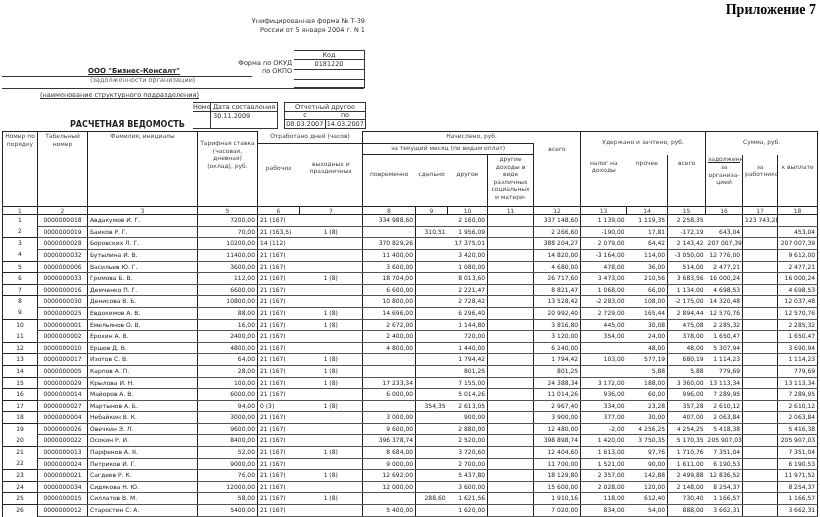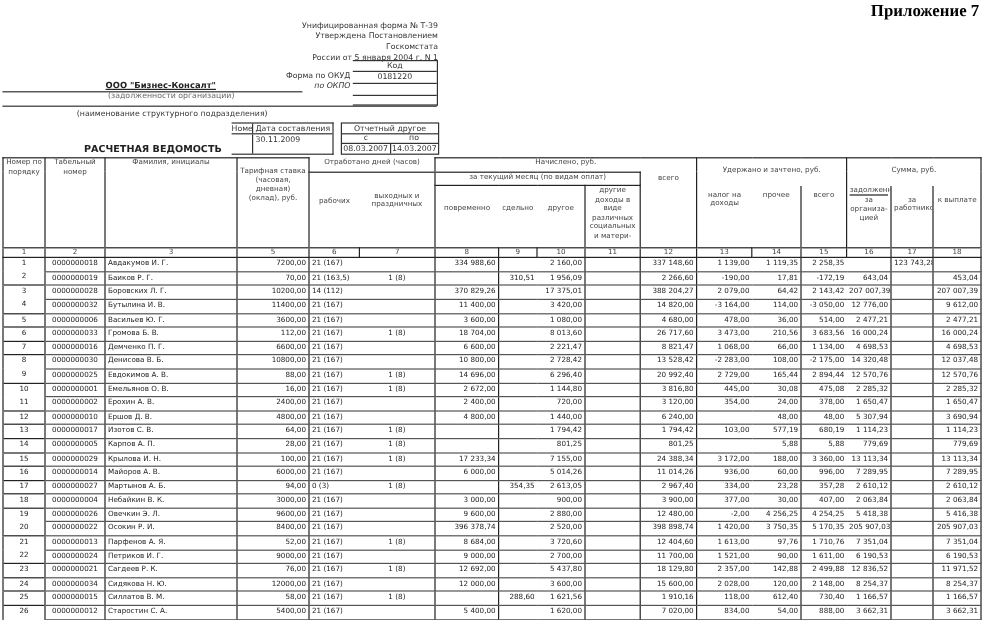--- a/index.html
+++ b/index.html
@@ -20,37 +20,36 @@
   tr.grp td { border-top:1.5px solid #222; }
   .hb { border-top:1px solid #222; }
 </style>
 </head>
 <body>
 
 <div class="abs appx">Приложение 7</div>
 
 <div class="abs uf" style="left:245px; top:17px; width:120px;">
   <div>Унифицированная форма № Т-39</div>
-  <div>Утверждена Постановлением Госкомстата</div>
   <div>России от 5 января 2004 г. N 1</div>
 </div>
 
 <div class="abs" style="left:294px; top:50px; width:70px; height:36px; border:1px solid #333; border-left:none;">
   <div class="small c" style="border-bottom:1px solid #333; height:8px; line-height:8px;">Код</div>
   <div class="small c" style="border-bottom:1px solid #333; height:9px; line-height:9px;">0181220</div>
   <div style="border-bottom:1px solid #333; height:9px;"></div>
 </div>
 <div class="abs small r" style="left:230px; top:59px; width:62px;">Форма по ОКУД</div>
-<div class="abs small r" style="left:230px; top:67px; width:62px;font-style:italic;">по ОКПО</div>
+<div class="abs small r" style="left:230px; top:67px; width:62px;">по ОКПО</div>
 
 <div class="abs org" style="left:88px; top:67px;">ООО "Бизнес-Консалт"</div>
 <div class="abs" style="left:2px; top:76px; width:250px; border-top:1px solid #333;"></div>
 <div class="abs small" style="left:90px; top:76px; color:#666;">(задолженности организации)</div>
 <div class="abs" style="left:2px; top:88px; width:362px; border-top:1px solid #333;"></div>
-<div class="abs small" style="left:64px; top:91px;">(наименование структурного подразделения)</div>
+<div class="abs small" style="left:40px; top:91px;text-decoration:underline;">(наименование структурного подразделения)</div>
 
 <div class="abs" style="left:193px; top:102px; width:84px; height:25px; border:1px solid #333; border-left:none;">
   <div style="display:flex; border-bottom:1px solid #333; height:8px;">
     <div class="small c" style="width:17px; overflow:hidden; white-space:nowrap; border-right:1px solid #333; line-height:8px;">Номер документа</div>
     <div class="small c" style="flex:1; line-height:8px;">Дата составления</div>
   </div>
   <div style="display:flex; height:16px;">
     <div style="width:17px; border-right:1px solid #333;"></div>
     <div class="small" style="flex:1; padding-left:2px;">30.11.2009</div>
   </div>

